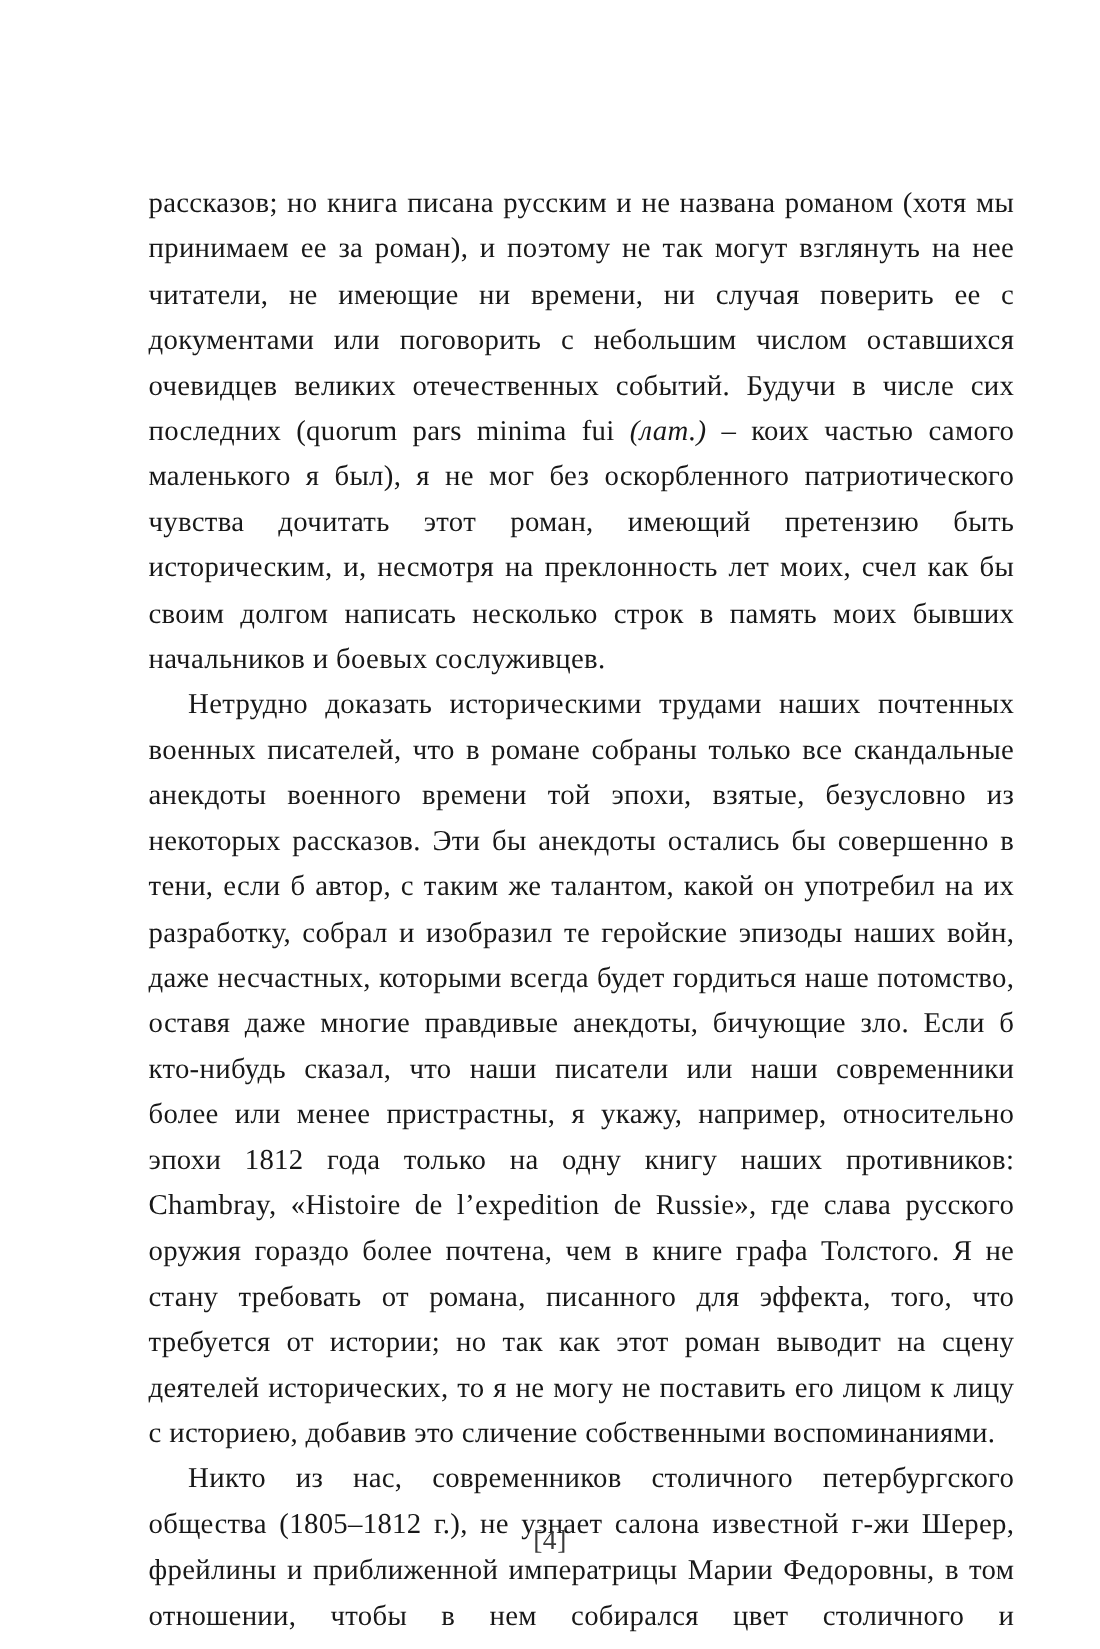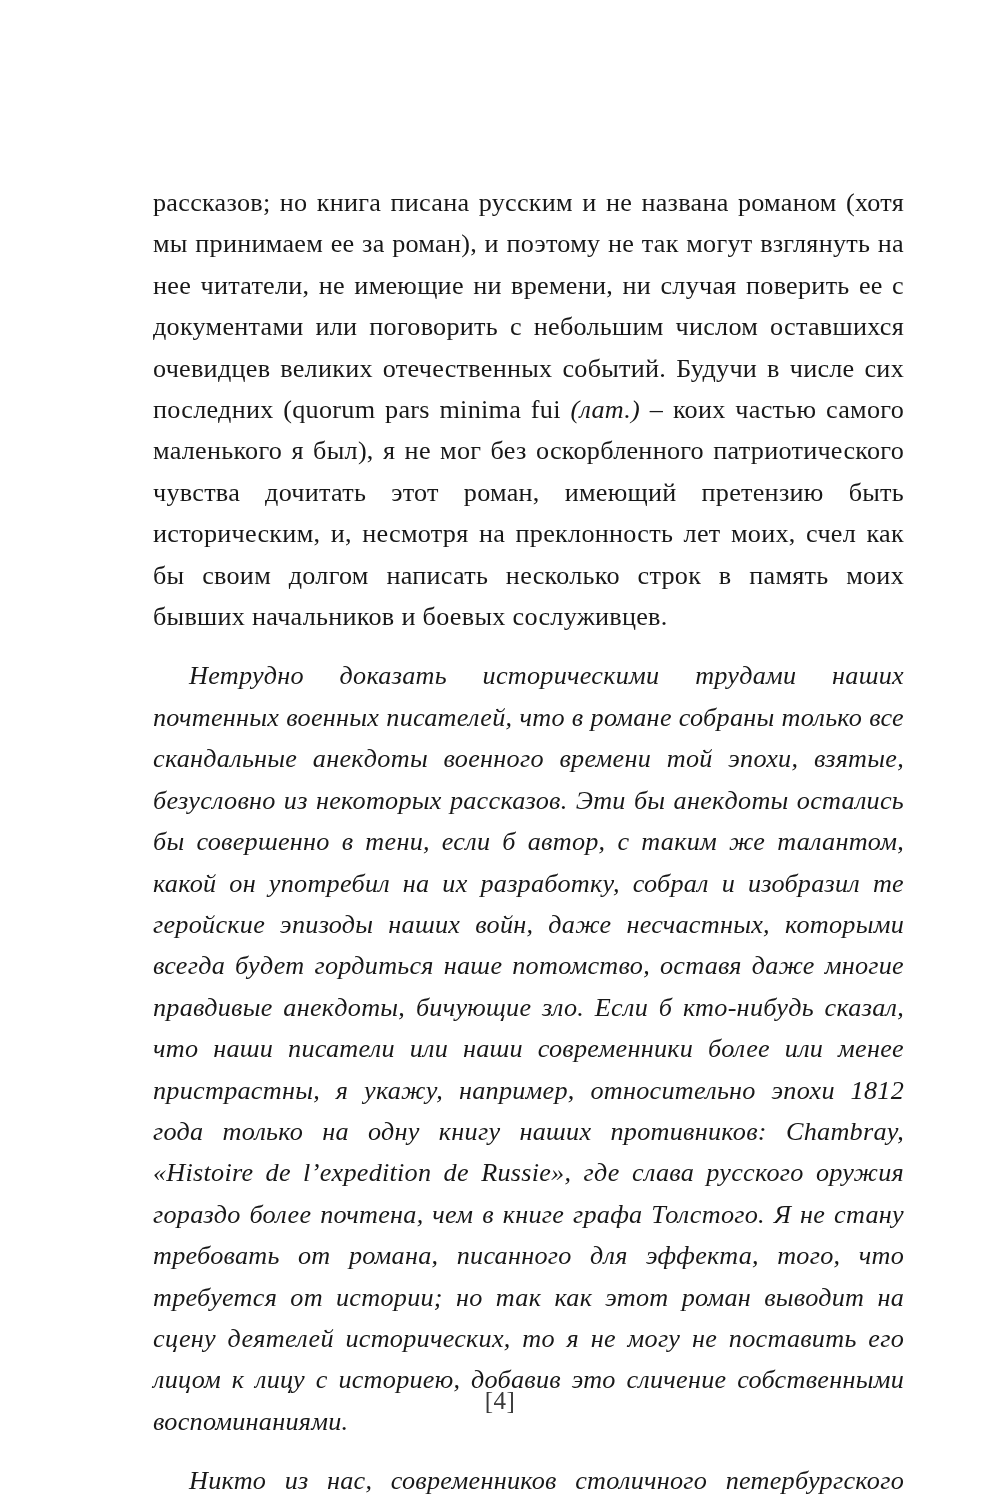--- a/index.html
+++ b/index.html
@@ -32,29 +32,28 @@
     text-justify: inter-word;
     font-size: 26.2px;
     line-height: 41.4px;
     letter-spacing: 0.01em;
     word-spacing: 0.005em;
     color: #181818;
     -webkit-font-smoothing: antialiased;
   }
 
   .para {
-    margin: 18px;
+    margin: 0;
     padding: 0;
     text-align: justify;
     text-indent: 0;
   }
 
   .para.indented {
     text-indent: 36px;
-    font-style: italic;
   }
 
   .para > span {
     display: inline;
   }
 
   .italic {
     font-style: italic;
   }
 

